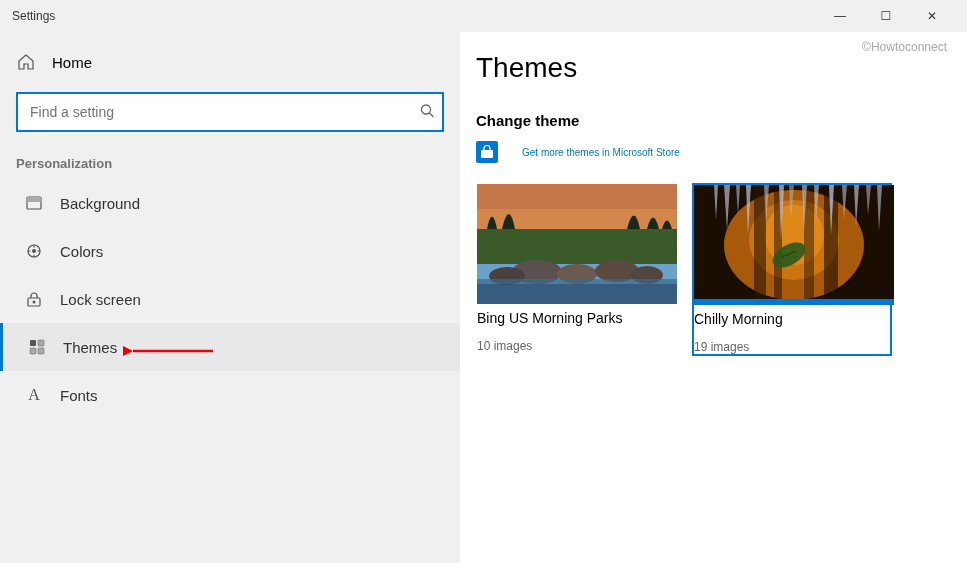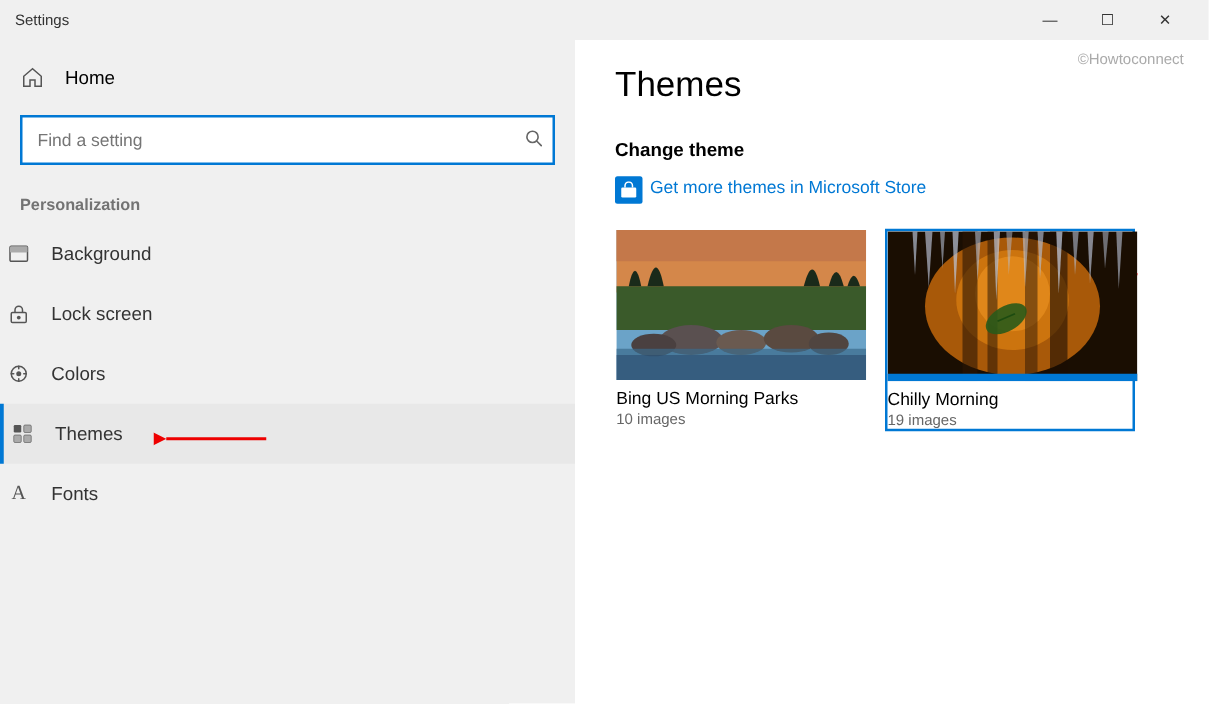--- a/index.html
+++ b/index.html
@@ -97,21 +97,21 @@
       font-size: 13px;
       font-weight: 700;
       padding: 8px 16px 8px 16px;
       color: #737373;
     }
 
     .sidebar-item {
       display: flex;
       align-items: center;
       gap: 16px;
-      padding: 14px 5px;
+      padding: 14px 24px;
       font-size: 15px;
       cursor: pointer;
       color: #333;
       position: relative;
     }
     .sidebar-item.active {
       border-left: 3px solid #0078d4;
       background: #e8e8e8;
     }
 
@@ -123,21 +123,21 @@
       align-items: center;
       justify-content: center;
       font-size: 16px;
       color: #555;
     }
 
     
     .content {
       flex: 1;
       background: #fff;
-      padding: 20px 32px;
+      padding: 20px 16px;
       overflow-y: auto;
       position: relative;
     }
 
     .watermark {
       position: absolute;
       top: 8px;
       right: 20px;
       font-size: 12px;
       color: #aaa;
@@ -152,23 +152,24 @@
 
     .section-title {
       font-size: 15px;
       font-weight: 600;
       color: #000;
       margin-bottom: 12px;
     }
 
     .ms-store-link {
       display: flex;
-      gap: 6px;
+      align-items: center;
+      gap: 24px;
       color: #0078d4;
-      font-size: 14px;
+      font-size: 10px;
       cursor: pointer;
       margin-bottom: 20px;
       text-decoration: none;
     }
 
     .store-icon {
       width: 22px;
       height: 22px;
       background: #0078d4;
       display: flex;
@@ -206,21 +207,21 @@
 
     .theme-name {
       font-size: 14px;
       color: #000;
       margin-top: 6px;
       font-weight: 400;
     }
     .theme-count {
       font-size: 12px;
       color: #666;
-      margin-top: 2px;
+      margin-top: 13px;
     }
 
     
     .red-arrow-themes {
       position: absolute;
       left: 120px;
       top: 14px;
     }
 
   </style>
@@ -267,37 +268,37 @@
           <rect x="2" y="3" width="14" height="12" rx="1" stroke="#555" stroke-width="1.2"></rect>
           <rect x="2" y="3" width="14" height="5" fill="#aaa" rx="1"></rect>
         </svg>
       </span>
       <span>Background</span>
     </div>
 
     <div class="sidebar-item">
       <span class="sidebar-icon">
         <svg width="18" height="18" viewBox="0 0 18 18" fill="none">
+          <circle cx="9" cy="9" r="6" stroke="#555" stroke-width="1.2"></circle>
+          <circle cx="9" cy="9" r="2" fill="#555"></circle>
+          <path d="M9 3v2M9 13v2M3 9h2M13 9h2" stroke="#555" stroke-width="1.2" stroke-linecap="round"></path>
+        </svg>
+      </span>
+      <span>Colors</span>
+    </div>
+
+    <div class="sidebar-item">
+      <span class="sidebar-icon">
+        <svg width="18" height="18" viewBox="0 0 18 18" fill="none">
           <rect x="3" y="8" width="12" height="8" rx="1" stroke="#555" stroke-width="1.2"></rect>
           <path d="M6 8V6a3 3 0 016 0v2" stroke="#555" stroke-width="1.2"></path>
           <circle cx="9" cy="12" r="1.5" fill="#555"></circle>
         </svg>
       </span>
       <span>Lock screen</span>
-    </div>
-
-    <div class="sidebar-item">
-      <span class="sidebar-icon">
-        <svg width="18" height="18" viewBox="0 0 18 18" fill="none">
-          <circle cx="9" cy="9" r="6" stroke="#555" stroke-width="1.2"></circle>
-          <circle cx="9" cy="9" r="2" fill="#555"></circle>
-          <path d="M9 3v2M9 13v2M3 9h2M13 9h2" stroke="#555" stroke-width="1.2" stroke-linecap="round"></path>
-        </svg>
-      </span>
-      <span>Colors</span>
     </div>
 
     <div class="sidebar-item active" style="position:relative;">
       <span class="sidebar-icon">
         <svg width="18" height="18" viewBox="0 0 18 18" fill="none">
           <rect x="2" y="2" width="6" height="6" rx="1" fill="#555"></rect>
           <rect x="10" y="2" width="6" height="6" rx="1" fill="#aaa" stroke="#555" stroke-width="0.5"></rect>
           <rect x="2" y="10" width="6" height="6" rx="1" fill="#aaa" stroke="#555" stroke-width="0.5"></rect>
           <rect x="10" y="10" width="6" height="6" rx="1" fill="#aaa" stroke="#555" stroke-width="0.5"></rect>
         </svg>

